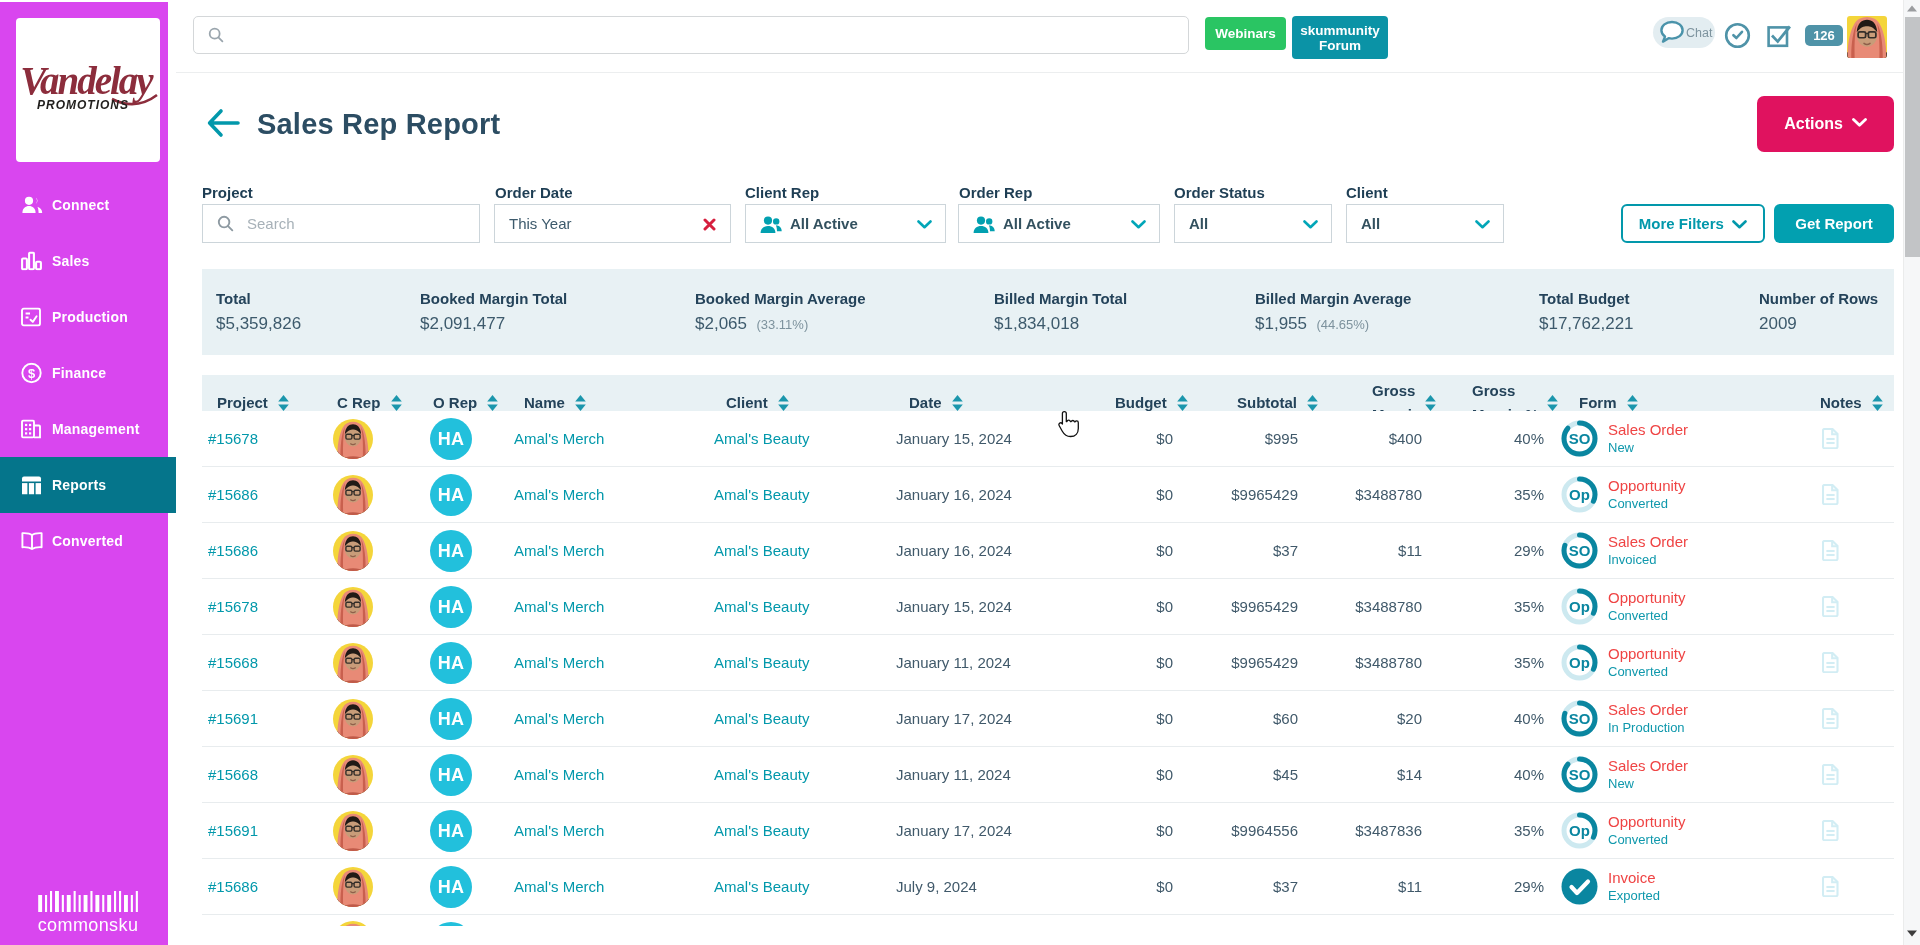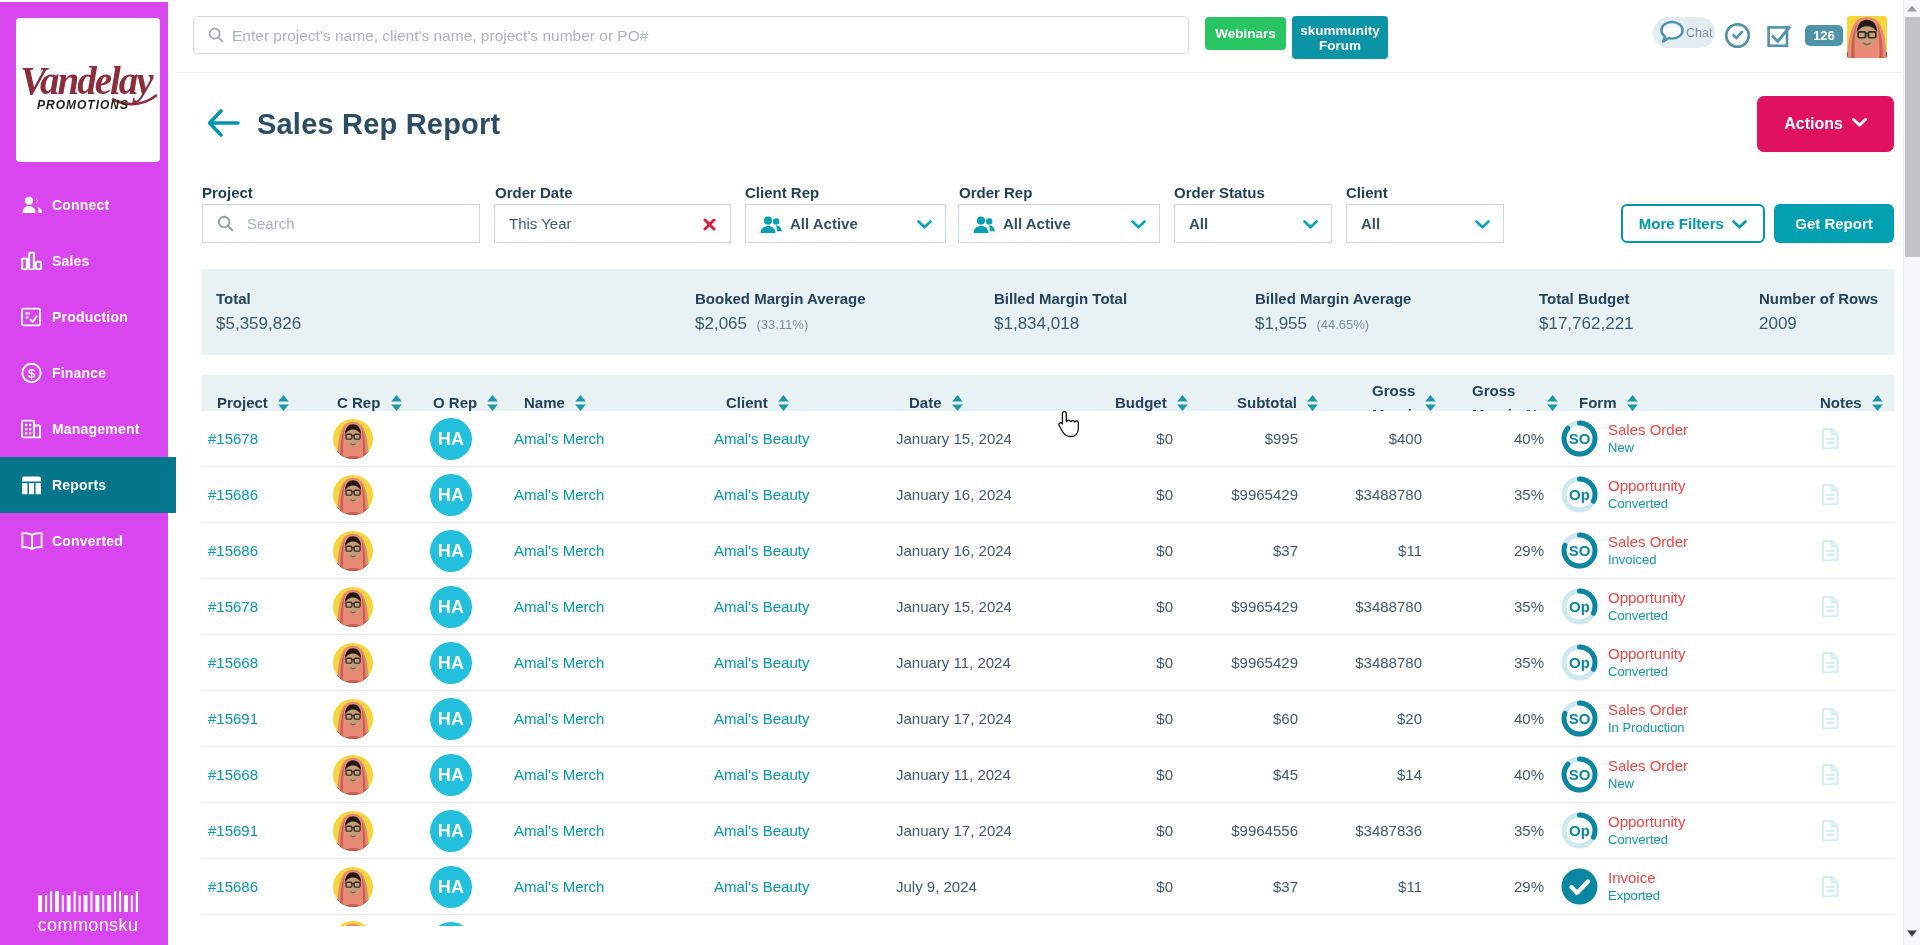--- a/index.html
+++ b/index.html
@@ -169,21 +169,20 @@
           <text x="60" y="41" text-anchor="middle" font-family="Liberation Sans, sans-serif" font-size="18" fill="#fff" letter-spacing="0.4">commonsku</text>
         </svg></div>
 </div>
 
 <div id="topbar">
   <div id="bigsearch">
         <span class="mg"><svg width="16" height="16" viewBox="0 0 18 18">
             <circle cx="7.5" cy="7.5" r="5.6" fill="none" stroke="#9aa5ad" stroke-width="2"></circle>
             <line x1="11.7" y1="11.7" x2="16.2" y2="16.2" stroke="#9aa5ad" stroke-width="2" stroke-linecap="round"></line>
           </svg></span>
-        <span class="ph">Enter project's name, client's name, project's number or PO#</span>
       </div>
   <div class="btn-webinars">Webinars</div>
   <div class="btn-forum">skummunity<br>Forum</div>
   <div id="chatpill">
         <span class="cb"><svg width="26" height="24" viewBox="0 0 26 24">
             <path d="M13 2 C6.9 2 2.4 5.7 2.4 10.3 C2.4 12.9 3.8 15.1 6 16.6 L4 21.6 L9.6 18.2 C10.7 18.5 11.8 18.6 13 18.6 C19.1 18.6 23.6 14.9 23.6 10.3 C23.6 5.7 19.1 2 13 2 Z" fill="#fff" stroke="#4a93aa" stroke-width="2.4" stroke-linejoin="round"></path>
           </svg></span>
         <span class="ct">Chat</span>
       </div>
   <div id="clockic"><svg width="27" height="27" viewBox="0 0 27 27">
@@ -276,20 +275,24 @@
       </div>
       <div class="btn-morefilters">More Filters&nbsp; <svg width="15" height="9" viewBox="0 0 15 9">
           <polyline points="1.5,1.5 7.5,7.2 13.5,1.5" fill="none" stroke="#0298ab" stroke-width="2.6" stroke-linecap="round" stroke-linejoin="round"></polyline>
         </svg></div>
       <div class="btn-getreport">Get Report</div>
     <div id="summary">
         <div class="sum" style="left:14px">
           <div class="l" style="left:0">Total</div>
           <div class="v" style="left:0">$5,359,826</div>
         </div>
+        <div class="sum" style="left:218px">
+          <div class="l" style="left:0">Booked Margin Total</div>
+          <div class="v" style="left:0">$2,091,477</div>
+        </div>
         <div class="sum" style="left:493px">
           <div class="l" style="left:0">Booked Margin Average</div>
           <div class="v" style="left:0">$2,065 &nbsp;<span class="pct">(33.11%)</span></div>
         </div>
         <div class="sum" style="left:792px">
           <div class="l" style="left:0">Billed Margin Total</div>
           <div class="v" style="left:0">$1,834,018</div>
         </div>
         <div class="sum" style="left:1053px">
           <div class="l" style="left:0">Billed Margin Average</div>

